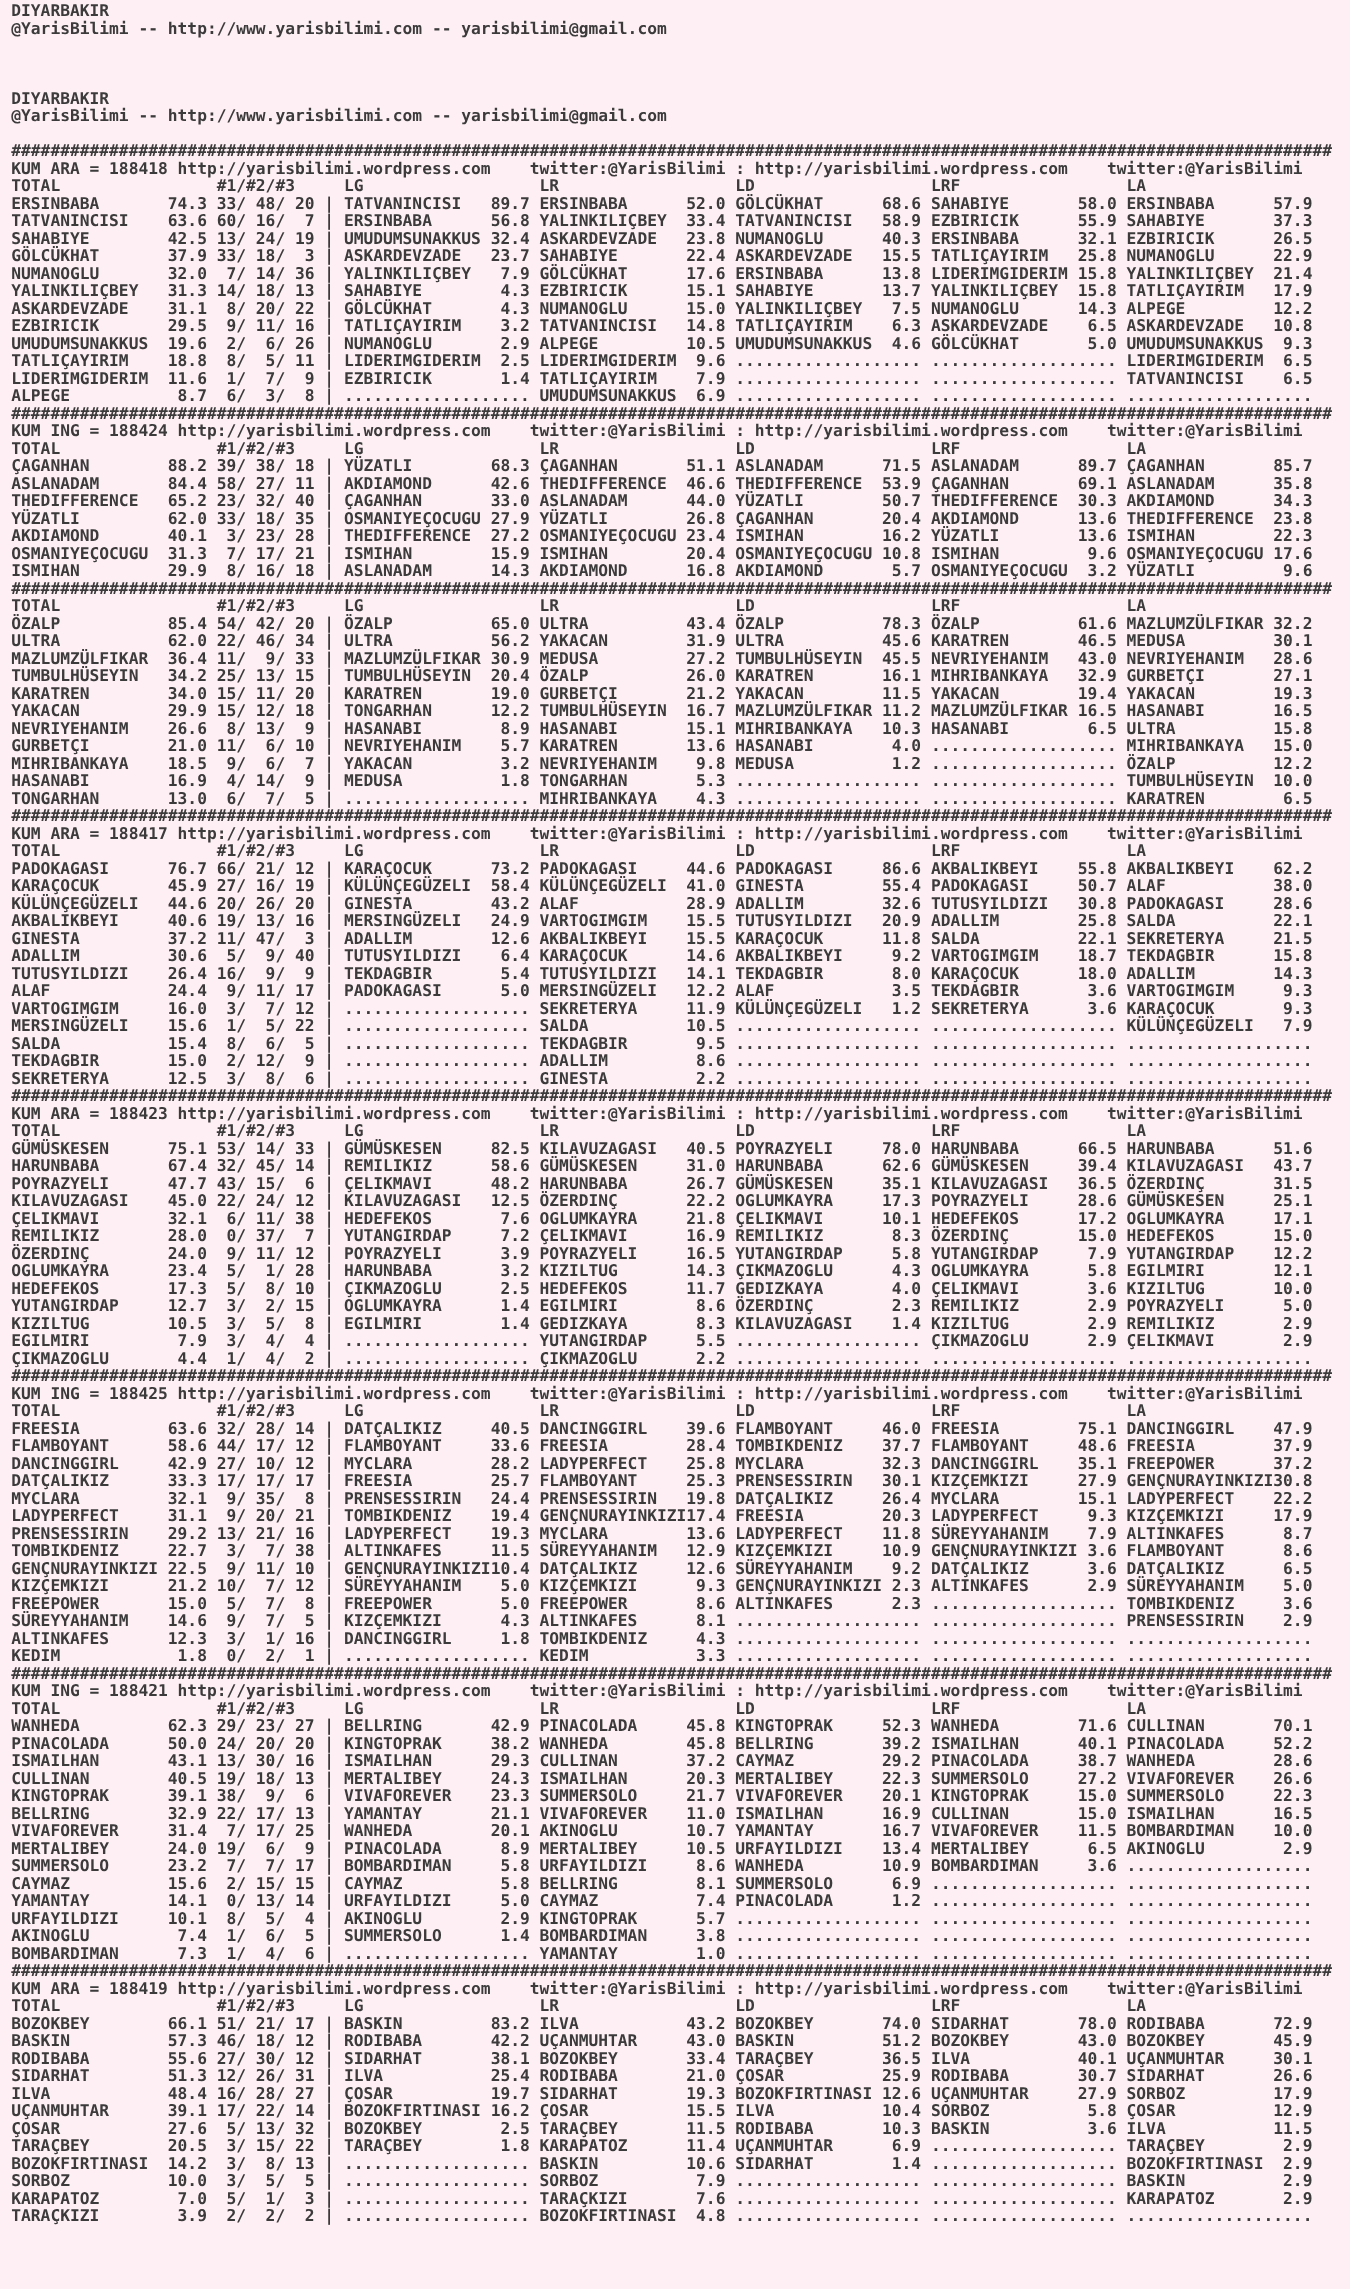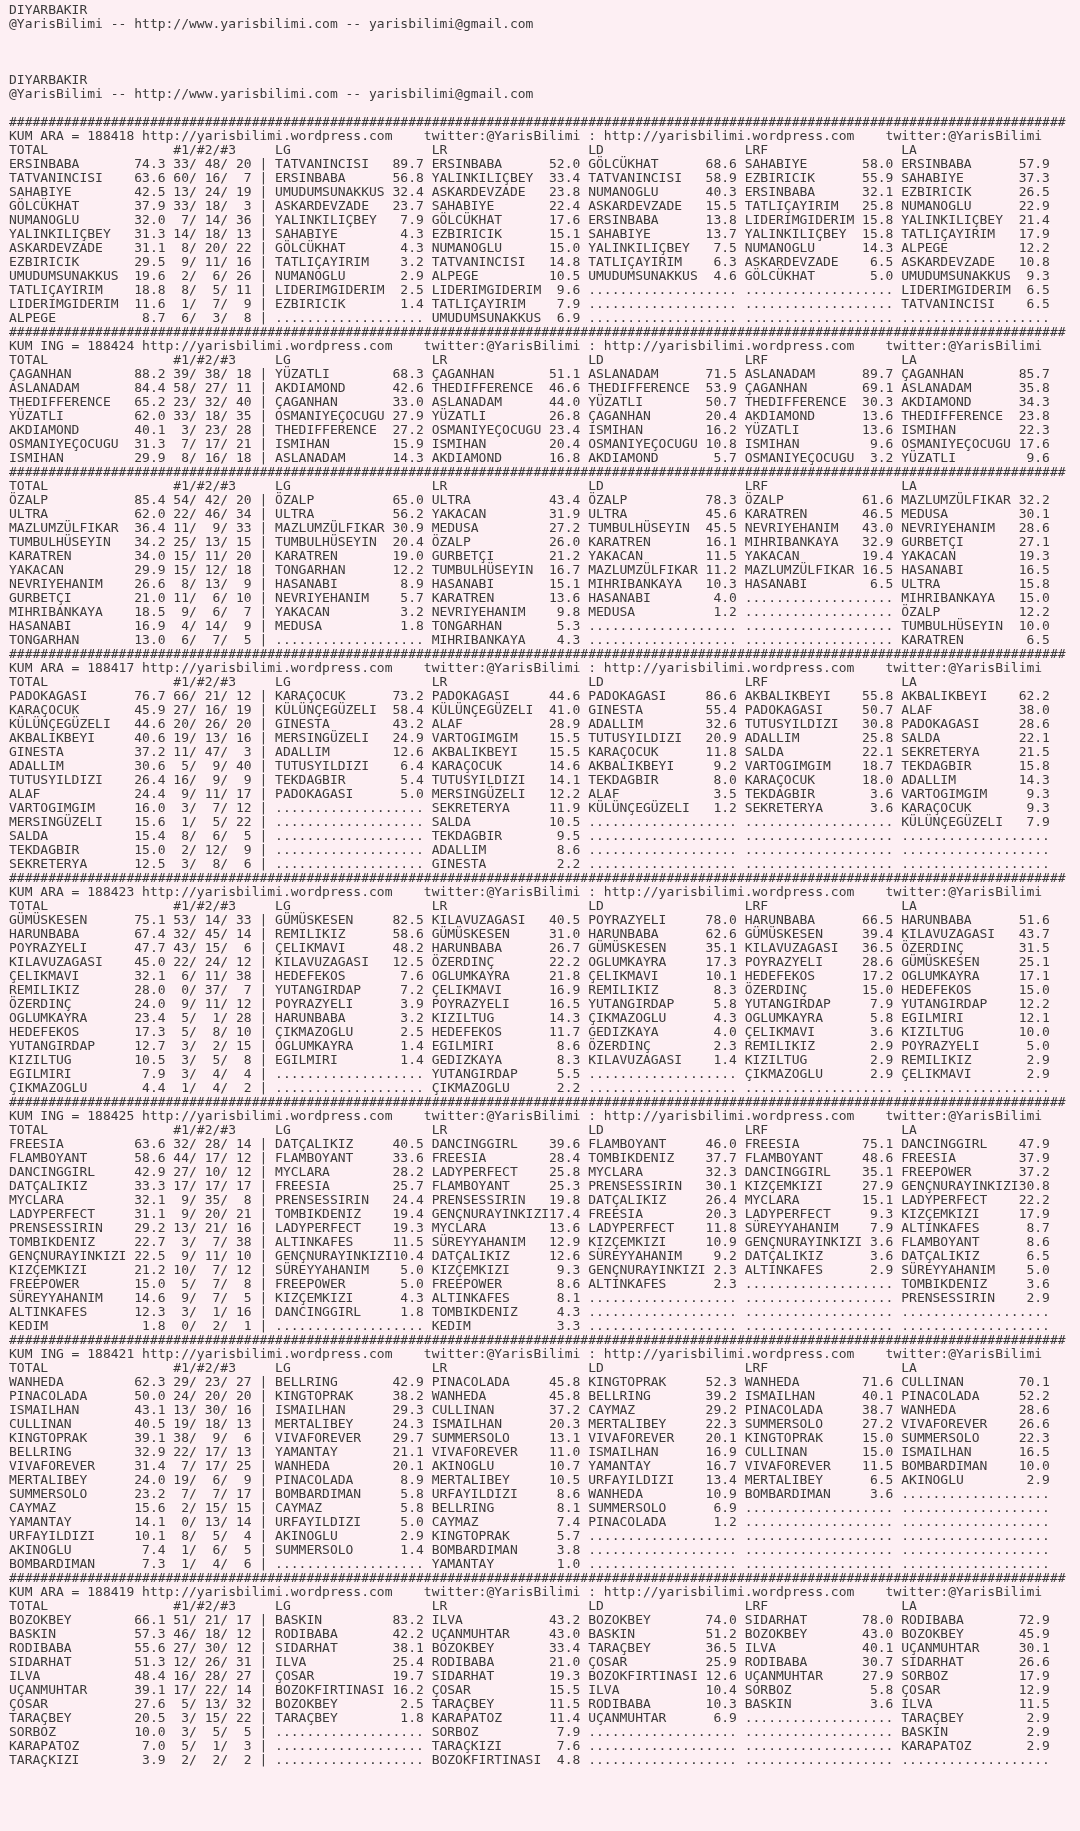--- a/index.html
+++ b/index.html
@@ -5,20 +5,21 @@
   html, body { margin: 0; padding: 0; }
   body {
     width: 1080px; height: 1831px; overflow: hidden;
     background: #fdeff3;
   }
   .page {
     padding: 3px 0 0 9px;
     font-family: "DejaVu Sans Mono", "Liberation Mono", monospace;
     font-size: 13px;
     color: #3b3b3b;
+    font-weight: bold;
   }
   .line {
     height: 14px; line-height: 14px;
     white-space: pre;
   }
 </style>
 </head>
 <body>
 
 <div class="page">
@@ -133,21 +134,21 @@
         <div class="line">KEDIM            1.8  0/  2/  1 | ................... KEDIM           3.3 ................... ................... ...................</div>
       </div>
       <div>
         <div class="line">#######################################################################################################################################</div>
         <div class="line">KUM ING = 188421 http://yarisbilimi.wordpress.com    twitter:@YarisBilimi : http://yarisbilimi.wordpress.com    twitter:@YarisBilimi</div>
         <div class="line">TOTAL                #1/#2/#3     LG                  LR                  LD                  LRF                 LA</div>
         <div class="line">WANHEDA         62.3 29/ 23/ 27 | BELLRING       42.9 PINACOLADA     45.8 KINGTOPRAK     52.3 WANHEDA        71.6 CULLINAN       70.1</div>
         <div class="line">PINACOLADA      50.0 24/ 20/ 20 | KINGTOPRAK     38.2 WANHEDA        45.8 BELLRING       39.2 ISMAILHAN      40.1 PINACOLADA     52.2</div>
         <div class="line">ISMAILHAN       43.1 13/ 30/ 16 | ISMAILHAN      29.3 CULLINAN       37.2 CAYMAZ         29.2 PINACOLADA     38.7 WANHEDA        28.6</div>
         <div class="line">CULLINAN        40.5 19/ 18/ 13 | MERTALIBEY     24.3 ISMAILHAN      20.3 MERTALIBEY     22.3 SUMMERSOLO     27.2 VIVAFOREVER    26.6</div>
-        <div class="line">KINGTOPRAK      39.1 38/  9/  6 | VIVAFOREVER    29.7 SUMMERSOLO     13.1 VIVAFOREVER    20.1 KINGTOPRAK     15.0 SUMMERSOLO     22.3</div>
+        <div class="line">KINGTOPRAK      39.1 38/  9/  6 | VIVAFOREVER    23.3 SUMMERSOLO     21.7 VIVAFOREVER    20.1 KINGTOPRAK     15.0 SUMMERSOLO     22.3</div>
         <div class="line">BELLRING        32.9 22/ 17/ 13 | YAMANTAY       21.1 VIVAFOREVER    11.0 ISMAILHAN      16.9 CULLINAN       15.0 ISMAILHAN      16.5</div>
         <div class="line">VIVAFOREVER     31.4  7/ 17/ 25 | WANHEDA        20.1 AKINOGLU       10.7 YAMANTAY       16.7 VIVAFOREVER    11.5 BOMBARDIMAN    10.0</div>
         <div class="line">MERTALIBEY      24.0 19/  6/  9 | PINACOLADA      8.9 MERTALIBEY     10.5 URFAYILDIZI    13.4 MERTALIBEY      6.5 AKINOGLU        2.9</div>
         <div class="line">SUMMERSOLO      23.2  7/  7/ 17 | BOMBARDIMAN     5.8 URFAYILDIZI     8.6 WANHEDA        10.9 BOMBARDIMAN     3.6 ...................</div>
         <div class="line">CAYMAZ          15.6  2/ 15/ 15 | CAYMAZ          5.8 BELLRING        8.1 SUMMERSOLO      6.9 ................... ...................</div>
         <div class="line">YAMANTAY        14.1  0/ 13/ 14 | URFAYILDIZI     5.0 CAYMAZ          7.4 PINACOLADA      1.2 ................... ...................</div>
         <div class="line">URFAYILDIZI     10.1  8/  5/  4 | AKINOGLU        2.9 KINGTOPRAK      5.7 ................... ................... ...................</div>
         <div class="line">AKINOGLU         7.4  1/  6/  5 | SUMMERSOLO      1.4 BOMBARDIMAN     3.8 ................... ................... ...................</div>
         <div class="line">BOMBARDIMAN      7.3  1/  4/  6 | ................... YAMANTAY        1.0 ................... ................... ...................</div>
       </div>
@@ -156,18 +157,19 @@
         <div class="line">KUM ARA = 188419 http://yarisbilimi.wordpress.com    twitter:@YarisBilimi : http://yarisbilimi.wordpress.com    twitter:@YarisBilimi</div>
         <div class="line">TOTAL                #1/#2/#3     LG                  LR                  LD                  LRF                 LA</div>
         <div class="line">BOZOKBEY        66.1 51/ 21/ 17 | BASKIN         83.2 ILVA           43.2 BOZOKBEY       74.0 SIDARHAT       78.0 RODIBABA       72.9</div>
         <div class="line">BASKIN          57.3 46/ 18/ 12 | RODIBABA       42.2 UÇANMUHTAR     43.0 BASKIN         51.2 BOZOKBEY       43.0 BOZOKBEY       45.9</div>
         <div class="line">RODIBABA        55.6 27/ 30/ 12 | SIDARHAT       38.1 BOZOKBEY       33.4 TARAÇBEY       36.5 ILVA           40.1 UÇANMUHTAR     30.1</div>
         <div class="line">SIDARHAT        51.3 12/ 26/ 31 | ILVA           25.4 RODIBABA       21.0 ÇOSAR          25.9 RODIBABA       30.7 SIDARHAT       26.6</div>
         <div class="line">ILVA            48.4 16/ 28/ 27 | ÇOSAR          19.7 SIDARHAT       19.3 BOZOKFIRTINASI 12.6 UÇANMUHTAR     27.9 SORBOZ         17.9</div>
         <div class="line">UÇANMUHTAR      39.1 17/ 22/ 14 | BOZOKFIRTINASI 16.2 ÇOSAR          15.5 ILVA           10.4 SORBOZ          5.8 ÇOSAR          12.9</div>
         <div class="line">ÇOSAR           27.6  5/ 13/ 32 | BOZOKBEY        2.5 TARAÇBEY       11.5 RODIBABA       10.3 BASKIN          3.6 ILVA           11.5</div>
         <div class="line">TARAÇBEY        20.5  3/ 15/ 22 | TARAÇBEY        1.8 KARAPATOZ      11.4 UÇANMUHTAR      6.9 ................... TARAÇBEY        2.9</div>
+        <div class="line">BOZOKFIRTINASI  14.2  3/  8/ 13 | ................... BASKIN         10.6 SIDARHAT        1.4 ................... BOZOKFIRTINASI  2.9</div>
         <div class="line">SORBOZ          10.0  3/  5/  5 | ................... SORBOZ          7.9 ................... ................... BASKIN          2.9</div>
         <div class="line">KARAPATOZ        7.0  5/  1/  3 | ................... TARAÇKIZI       7.6 ................... ................... KARAPATOZ       2.9</div>
         <div class="line">TARAÇKIZI        3.9  2/  2/  2 | ................... BOZOKFIRTINASI  4.8 ................... ................... ...................</div>
       </div>
     </div>
 </div>
 
 </body></html>

